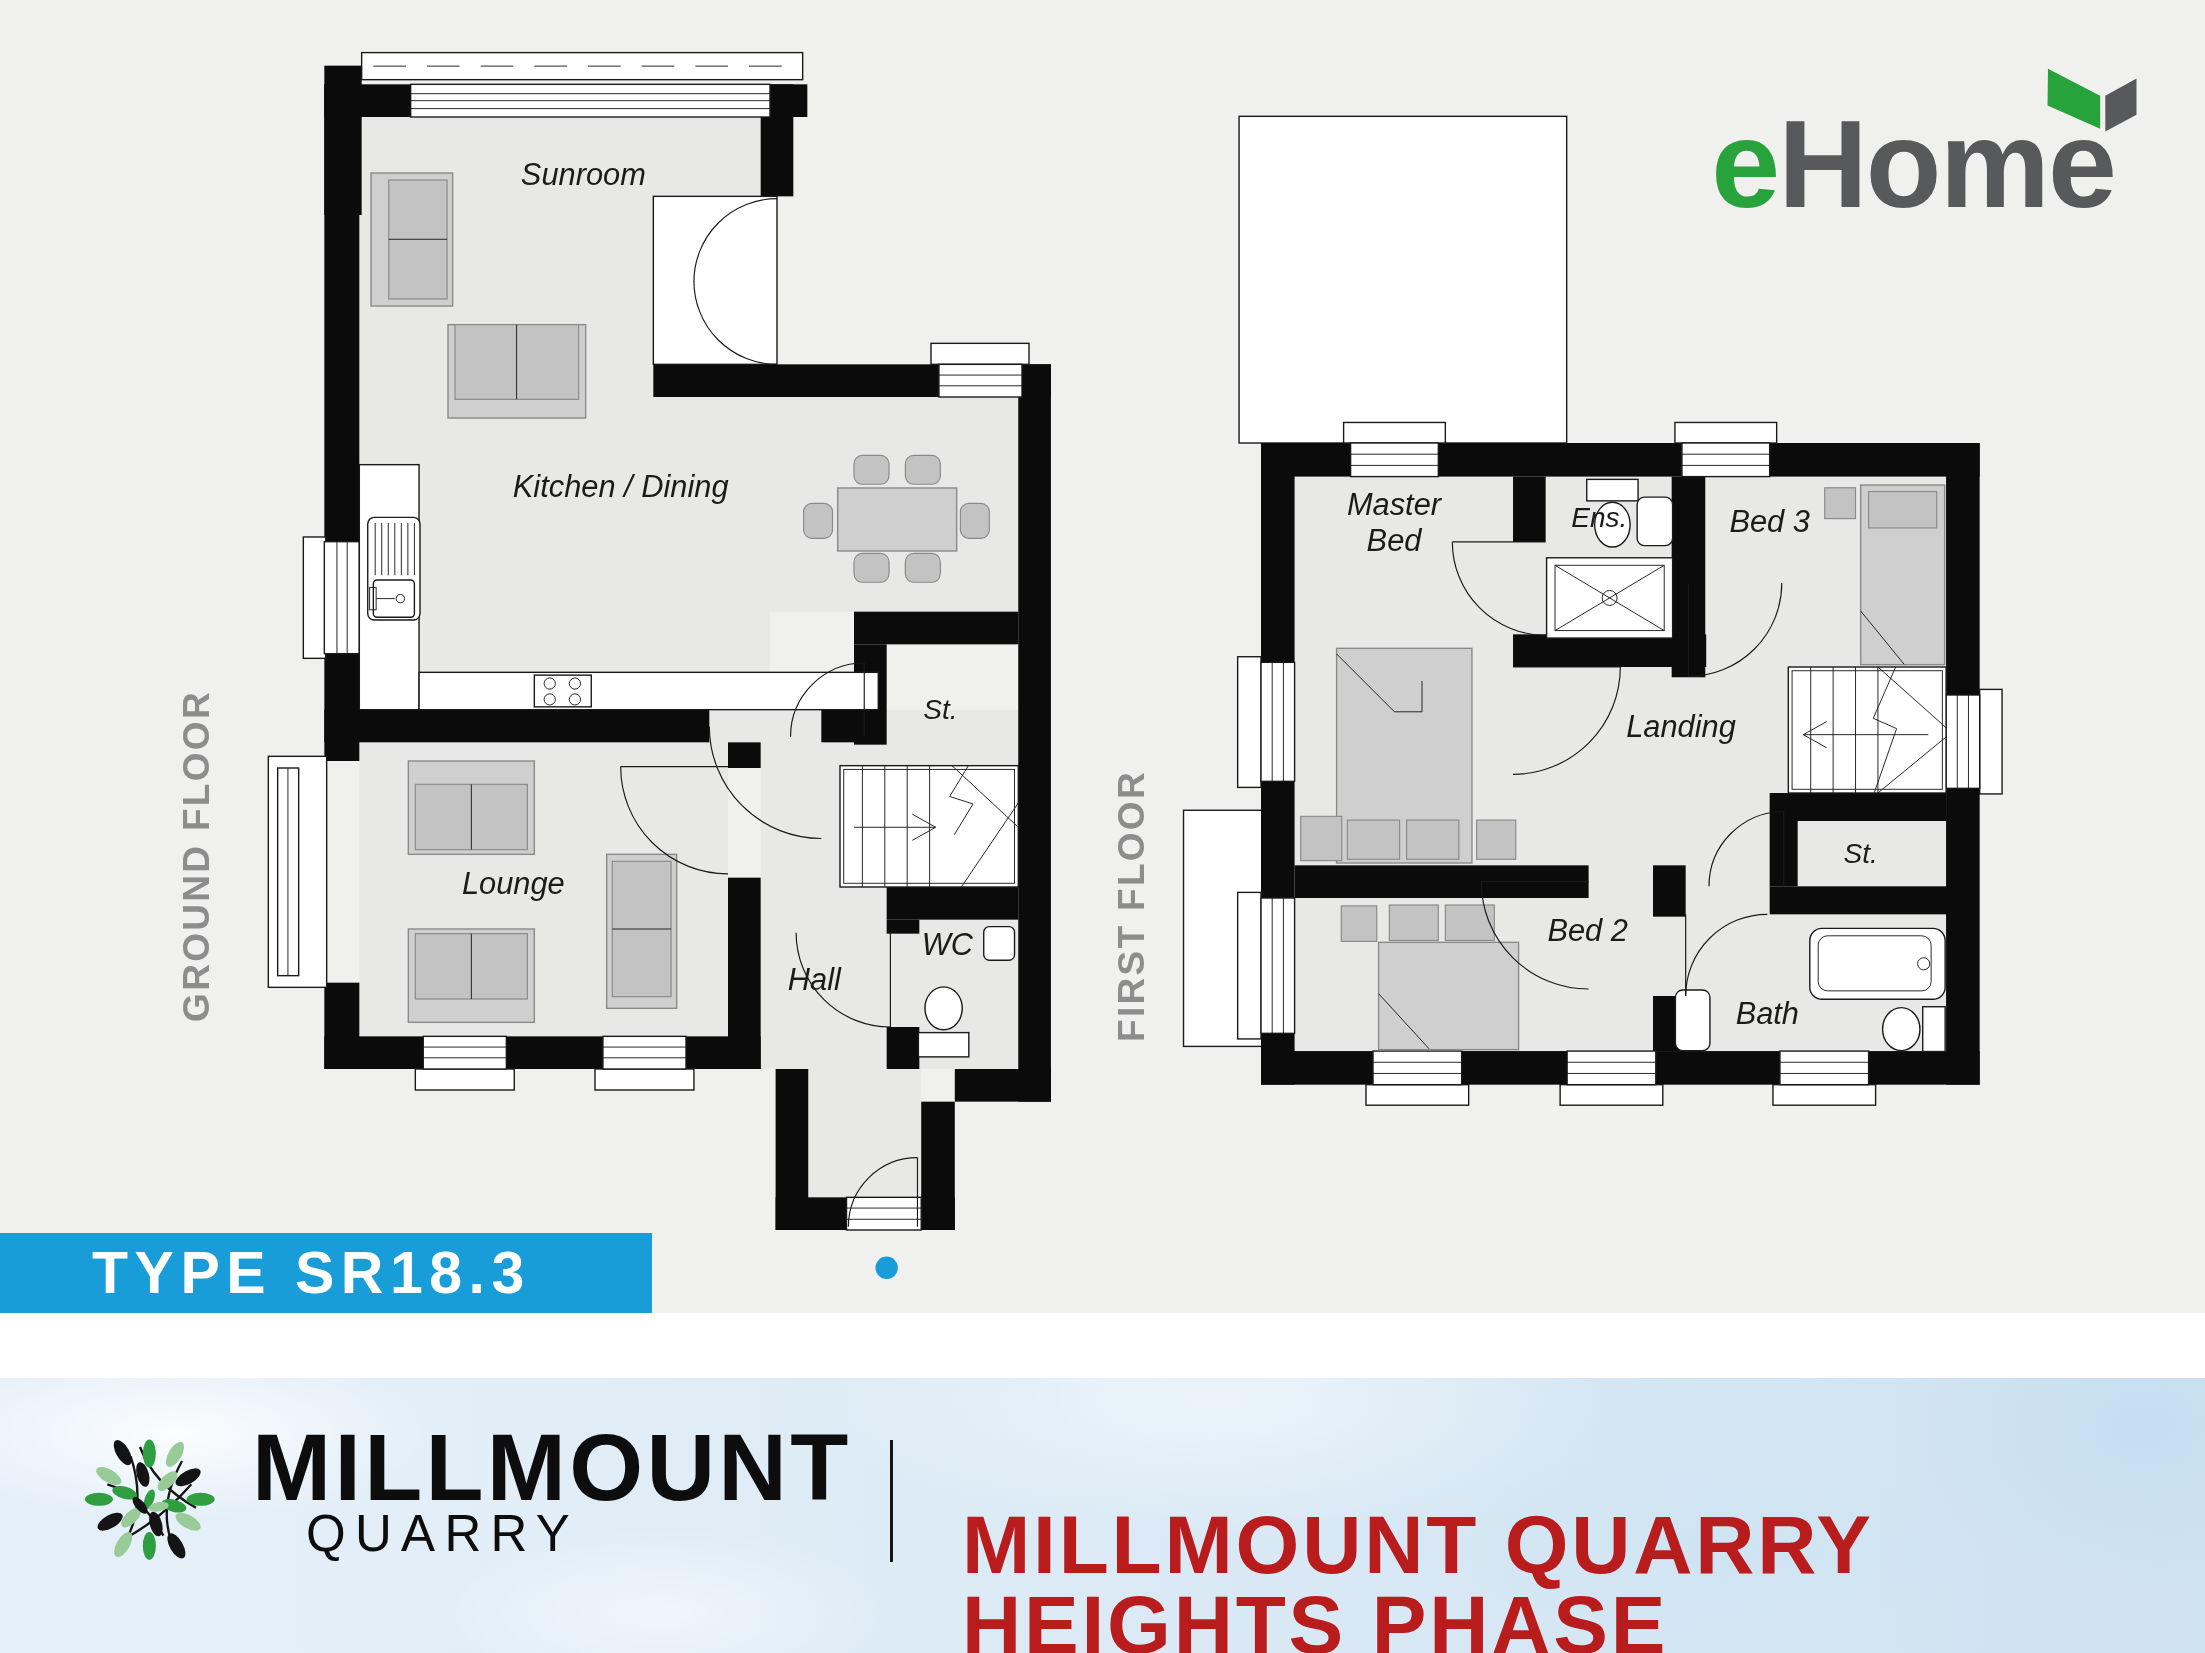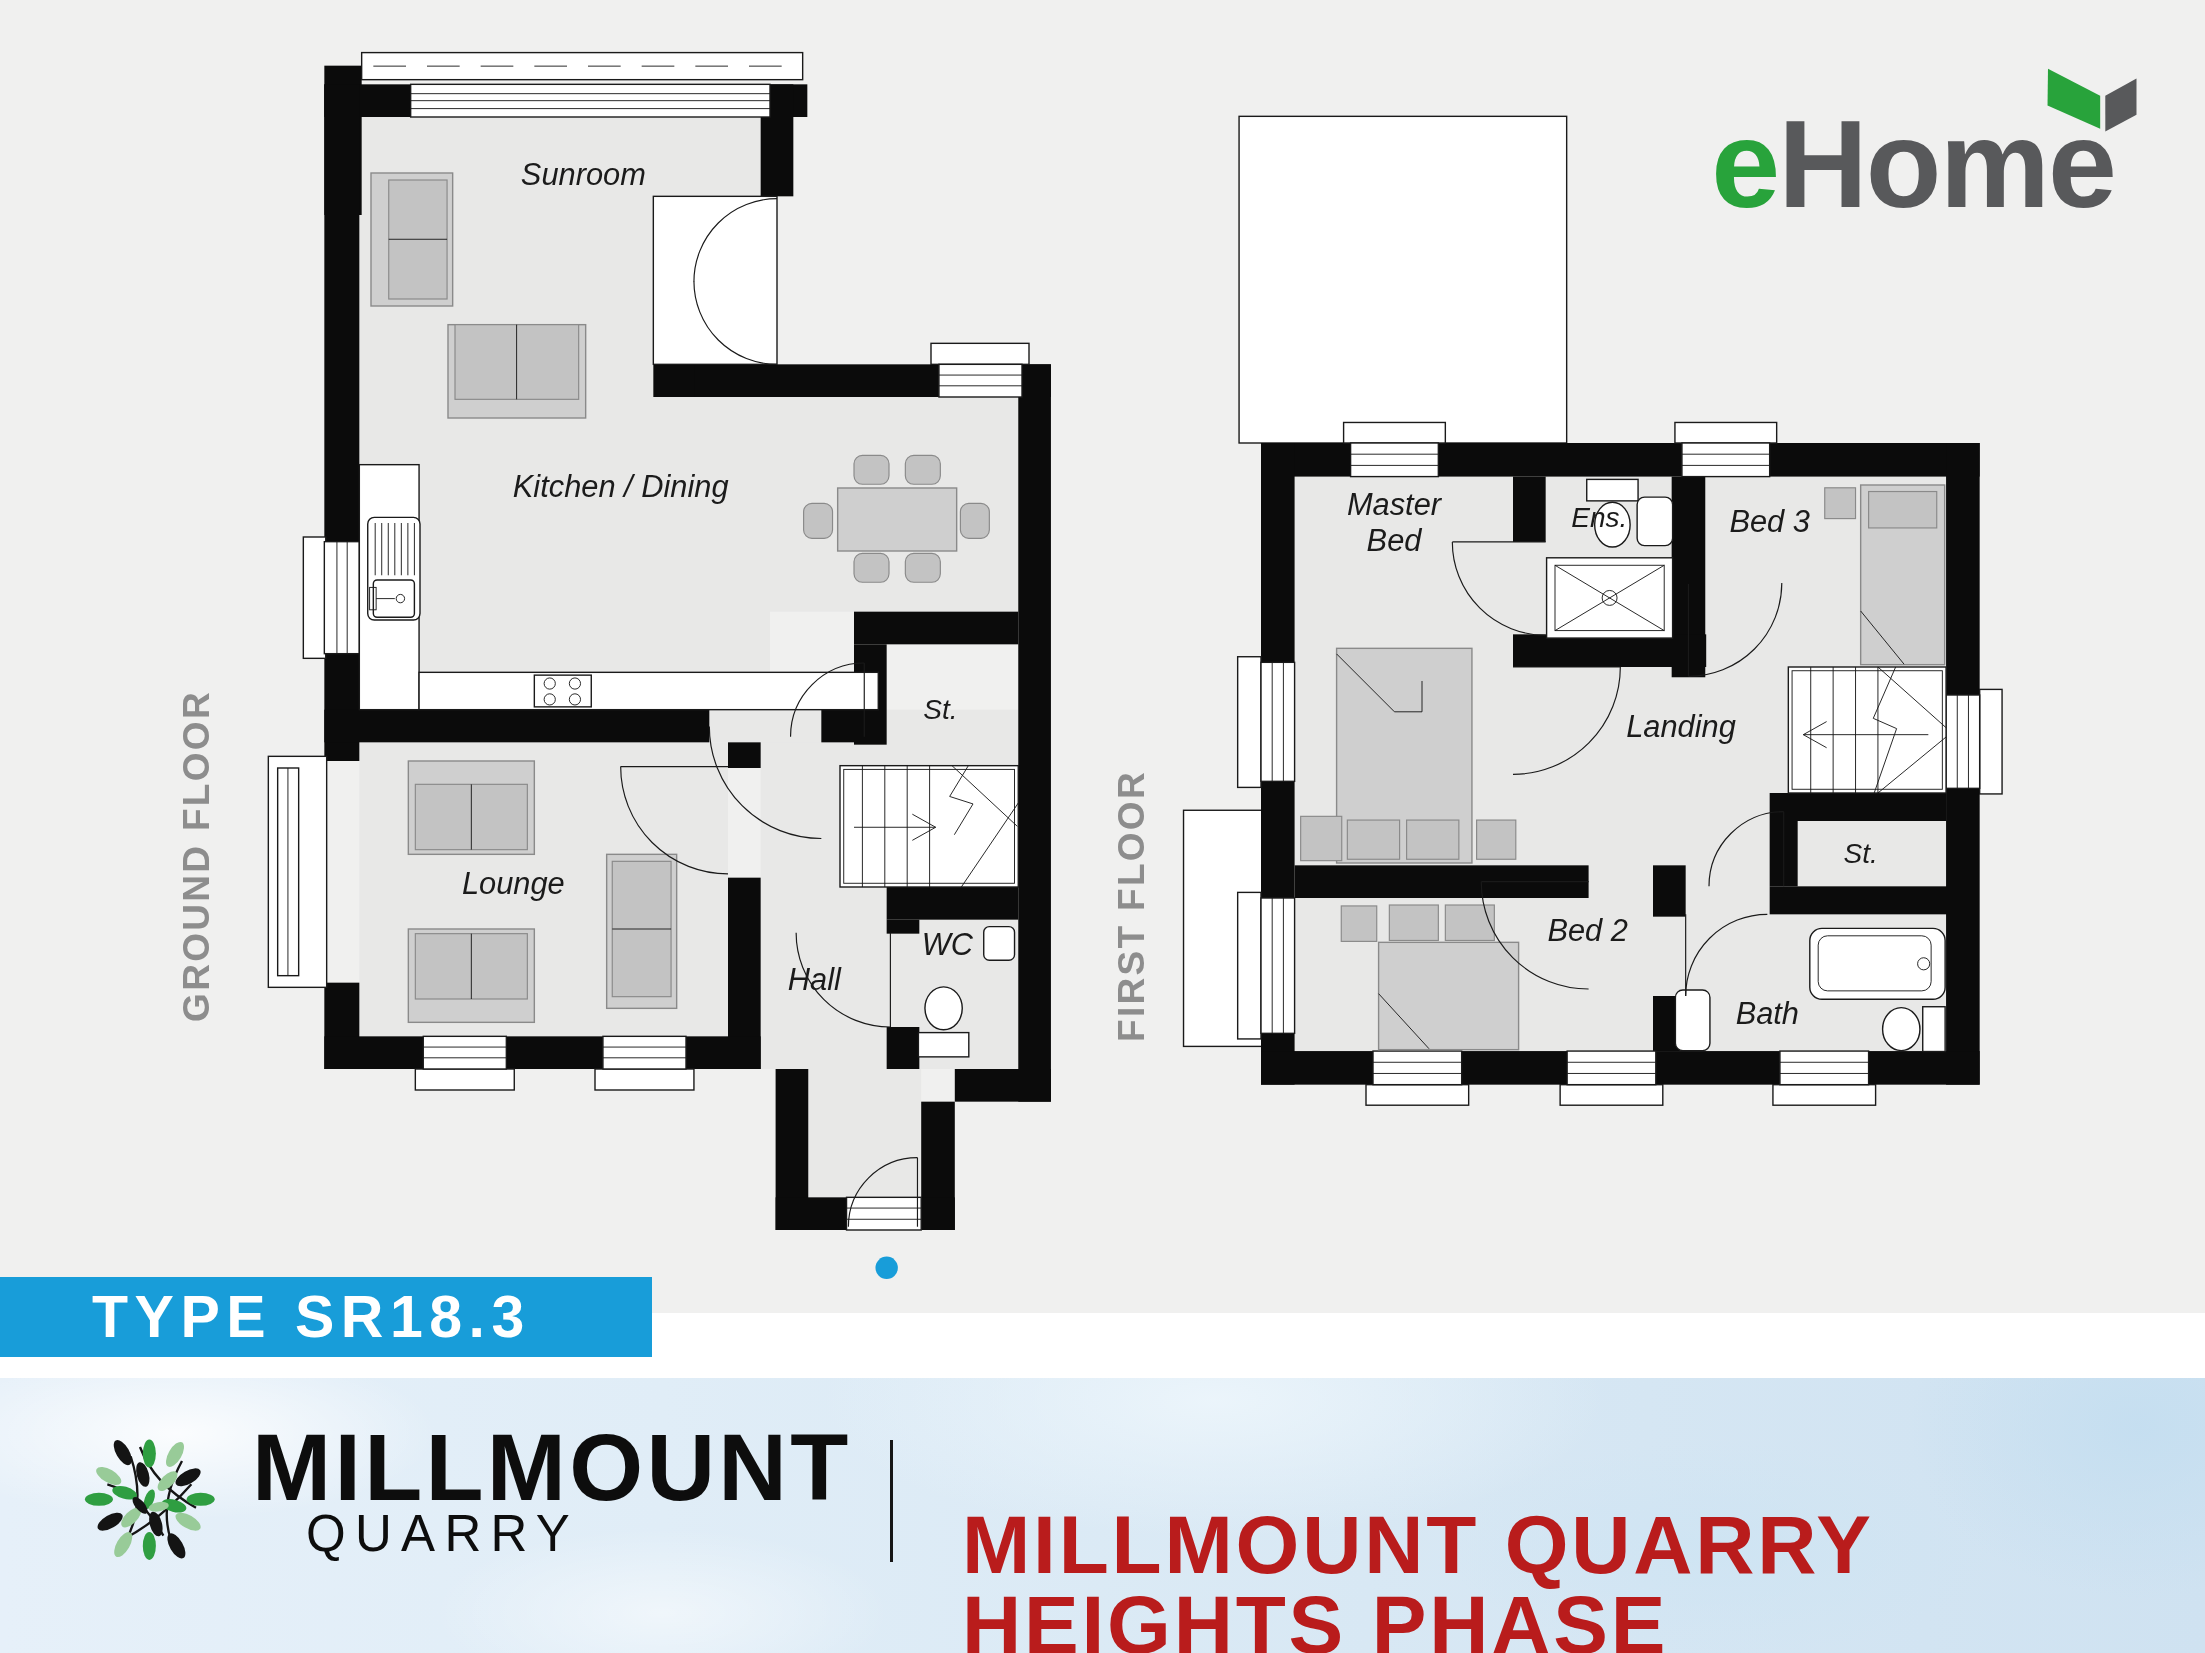--- a/index.html
+++ b/index.html
@@ -11,21 +11,21 @@
     background-color:#dceaf6;
     background-image:
       radial-gradient(420px 140px at 8% 20%, rgba(255,255,255,.85), rgba(255,255,255,0) 62%),
       radial-gradient(327px 121px at 30% 85%, rgba(255,255,255,.5), rgba(255,255,255,0) 70%),
       radial-gradient(560px 196px at 55% 8%, rgba(236,245,251,.95), rgba(236,245,251,0) 70%),
       radial-gradient(383px 149px at 78% 62%, rgba(206,228,243,.85), rgba(206,228,243,0) 72%),
       radial-gradient(327px 243px at 97% 18%, rgba(196,222,240,.9), rgba(196,222,240,0) 70%),
       linear-gradient(90deg,#e6f0f9 0%,#e0edf7 30%,#d8e8f4 62%,#cfe2f1 100%);}
 
   .type-banner{position:absolute;left:0;top:1233px;width:652px;height:80px;background:#189dd9;
-    display:flex;align-items:center;box-sizing:border-box;padding-left:92px;margin-top:44px;}
+    display:flex;align-items:center;box-sizing:border-box;padding-left:92px;}
   .type-banner span{color:#ffffff;font-size:59px;font-weight:700;letter-spacing:6.5px;white-space:nowrap;}
 
   .vlabel{position:absolute;transform:translate(-50%,-50%) rotate(-90deg);
     font-size:37px;font-weight:700;letter-spacing:2.3px;color:#8d8d8d;white-space:nowrap;}
 
   .plan{position:absolute;}
 
   
   .wall{fill:#0b0b0b;}
   .floor{fill:#e8e8e7;}

